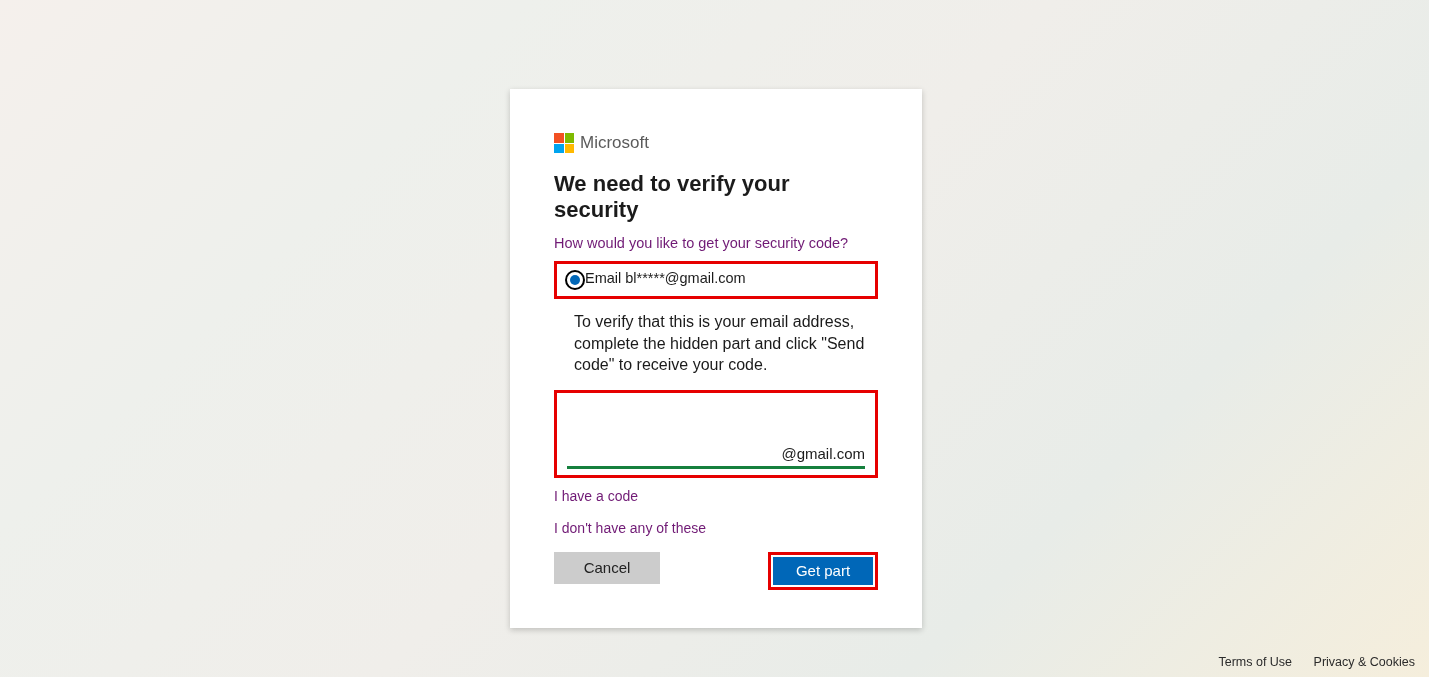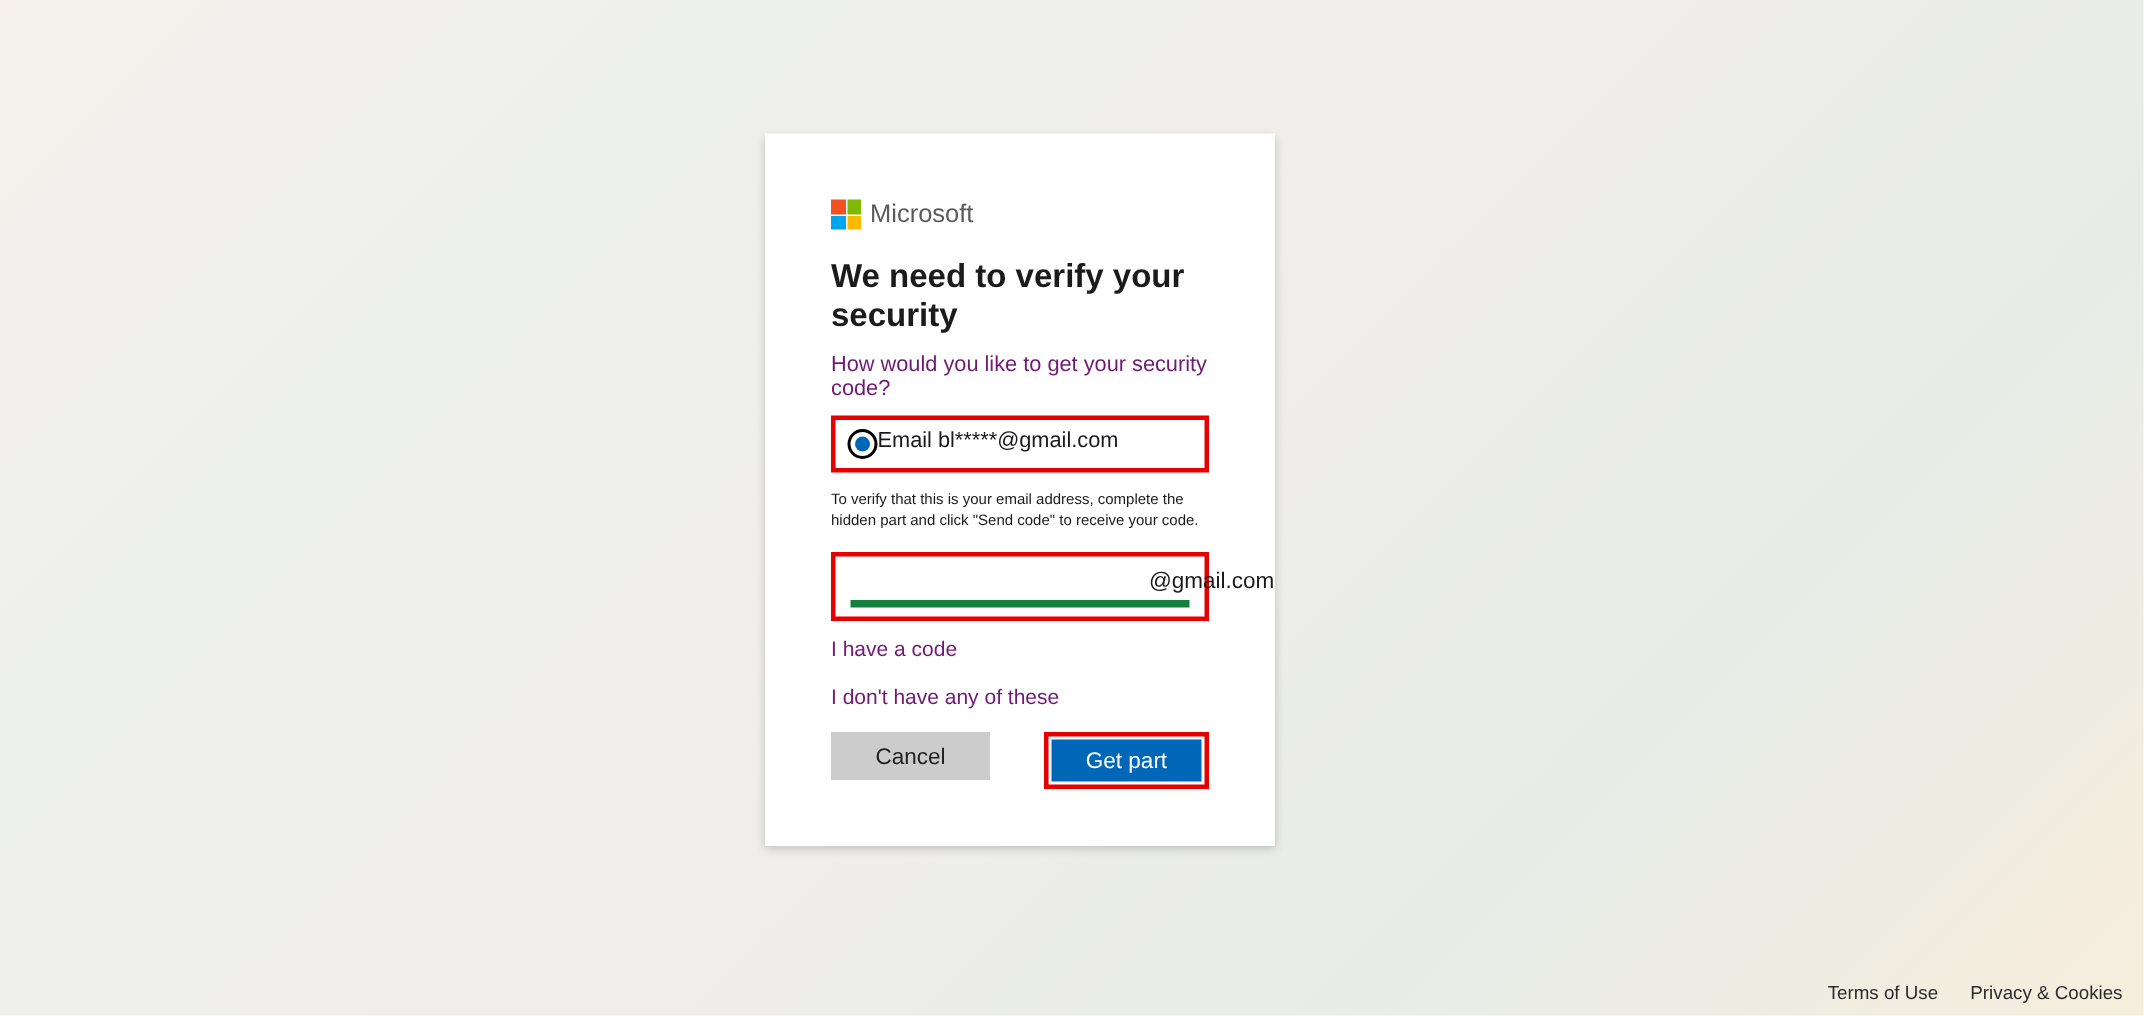--- a/index.html
+++ b/index.html
@@ -8,21 +8,21 @@
       width: 1429px;
       height: 677px;
       background: linear-gradient(135deg, #f5f0ec 0%, #eef0ec 25%, #f0eeea 50%, #e8ece8 75%, #f5eedc 100%);
       position: relative;
       overflow: hidden;
     }
     .card {
       position: absolute;
       left: 510px;
       top: 89px;
-      width: 340px;
+      width: 412px;
       background: #ffffff;
       box-shadow: 0 2px 6px rgba(0,0,0,0.2);
       padding: 44px 44px 38px 44px;
     }
     .logo-row {
       display: flex;
       align-items: center;
       gap: 6px;
       margin-bottom: 18px;
     }
@@ -72,35 +72,37 @@
     .radio-inner {
       width: 10px; height: 10px;
       background: #0067b8;
       border-radius: 50%;
     }
     .radio-label {
       font-size: 14.5px;
       color: #1b1b1b;
     }
     .instruction {
-      font-size: 10px;
+      font-size: 16px;
       color: #1b1b1b;
       line-height: 1.35;
       margin-bottom: 14px;
+      margin-left: 20px;
     }
     .input-wrap {
       border: 3px solid #e60000;
       padding: 8px 10px 6px 10px;
       margin-bottom: 10px;
     }
     .input-inner {
       display: flex;
       align-items: center;
-      border-bottom: 5px solid #15803d;
+      border-bottom: 3px solid #15803d;
       padding-bottom: 4px;
+      margin-top: 44px;
     }
     .email-input {
       flex: 1;
       border: none;
       outline: none;
       font-size: 15px;
       background: transparent;
     }
     .suffix {
       font-size: 15px;

